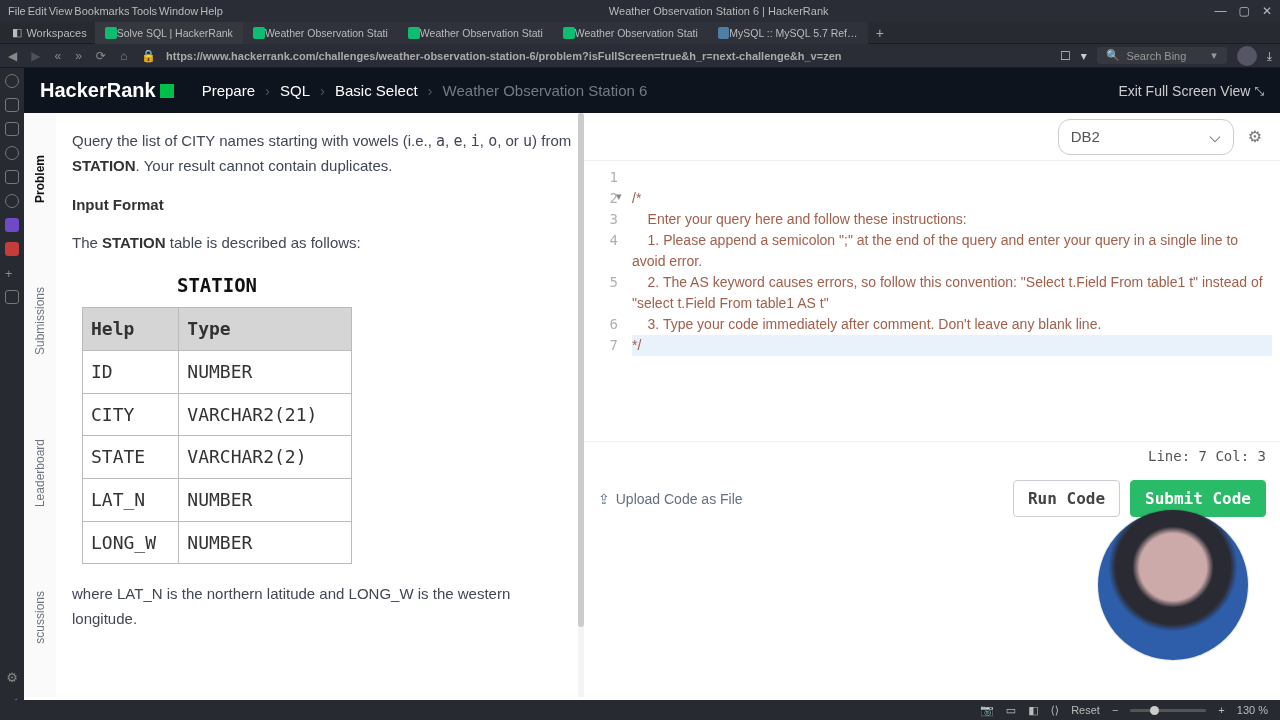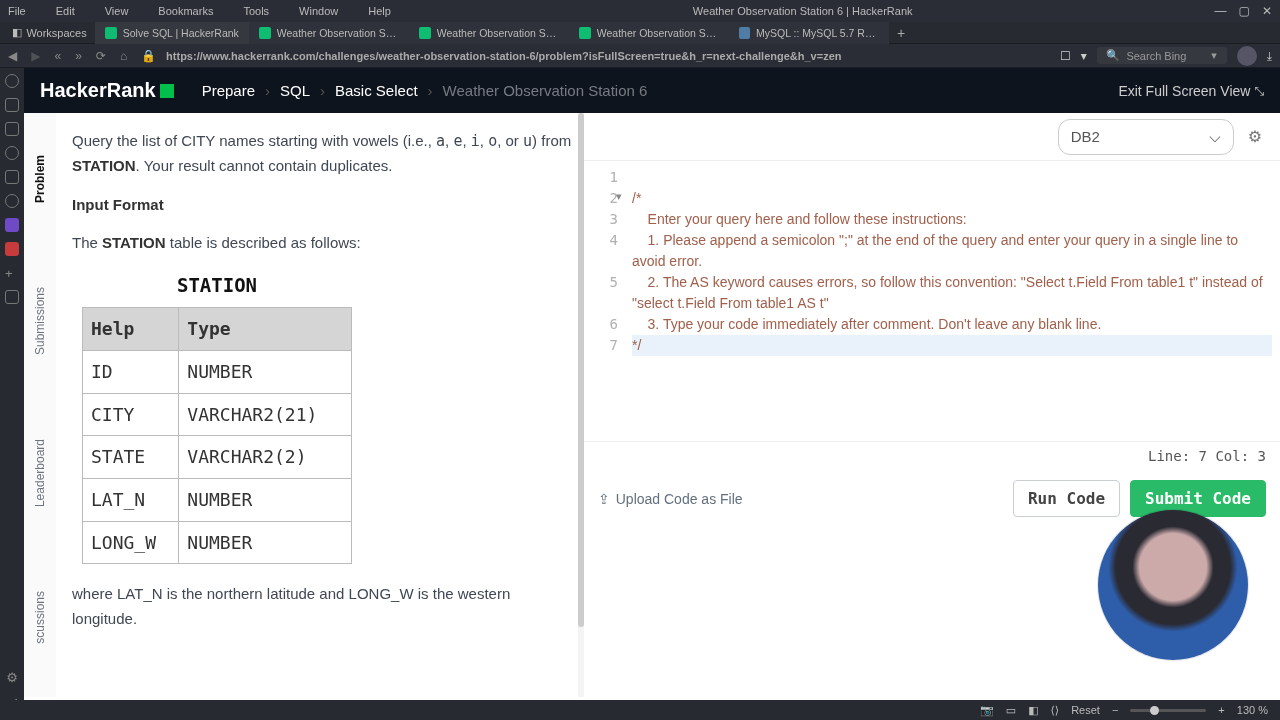--- a/index.html
+++ b/index.html
@@ -1,27 +1,27 @@
 <!DOCTYPE html>
 <html><head>
 <meta charset="utf-8">
 <style>
 * { margin: 0; padding: 0; box-sizing: border-box; font-family: -apple-system, BlinkMacSystemFont, "Segoe UI", Arial, sans-serif; }
 body { width: 1280px; height: 720px; overflow: hidden; background: #1e2128; color: #ccc; font-size: 13px; }
 
 
 .titlebar { height: 22px; background: #2a2d35; display: flex; align-items: center; padding: 0 8px; font-size: 11px; color: #bbb; }
-.titlebar .menu { display: flex; gap: 30px; }
+.titlebar .menu { display: flex; gap: 2px; }
 .titlebar .title-center { flex: 1; text-align: center; }
 .titlebar .window-controls { display: flex; gap: 12px; font-size: 12px; }
 
 
 .tabbar { height: 22px; background: #272a31; display: flex; align-items: center; padding-left: 4px; font-size: 11px; color: #bbb; border-bottom: 1px solid #1a1c22; }
 .workspaces { display: flex; align-items: center; gap: 4px; padding: 0 8px; }
-.tab { display: flex; align-items: center; gap: 6px; padding: 0 10px; height: 22px; background: #2f323a; max-width: 160px; }
+.tab { display: flex; align-items: center; padding: 0 10px; height: 22px; background: #2f323a; max-width: 160px; }
 .tab.active { background: #35383f; }
 .tab .favicon { width: 12px; height: 12px; background: #0fbd72; border-radius: 2px; }
 .tab .favicon.mysql { background: #4f7da6; }
 .tab .tlabel { overflow: hidden; text-overflow: ellipsis; white-space: nowrap; font-size: 10.5px; }
 .tab-add { padding: 0 8px; font-size: 14px; color: #aaa; }
 
 
 .addrbar { height: 24px; background: #2a2d35; display: flex; align-items: center; padding: 0 8px; gap: 10px; font-size: 12px; border-bottom: 1px solid #1a1c22; }
 .addrbar .nav-icons { display: flex; gap: 14px; color: #888; font-size: 12px; }
 .url { flex: 1; color: #aaa; font-size: 11px; font-weight: bold; }

